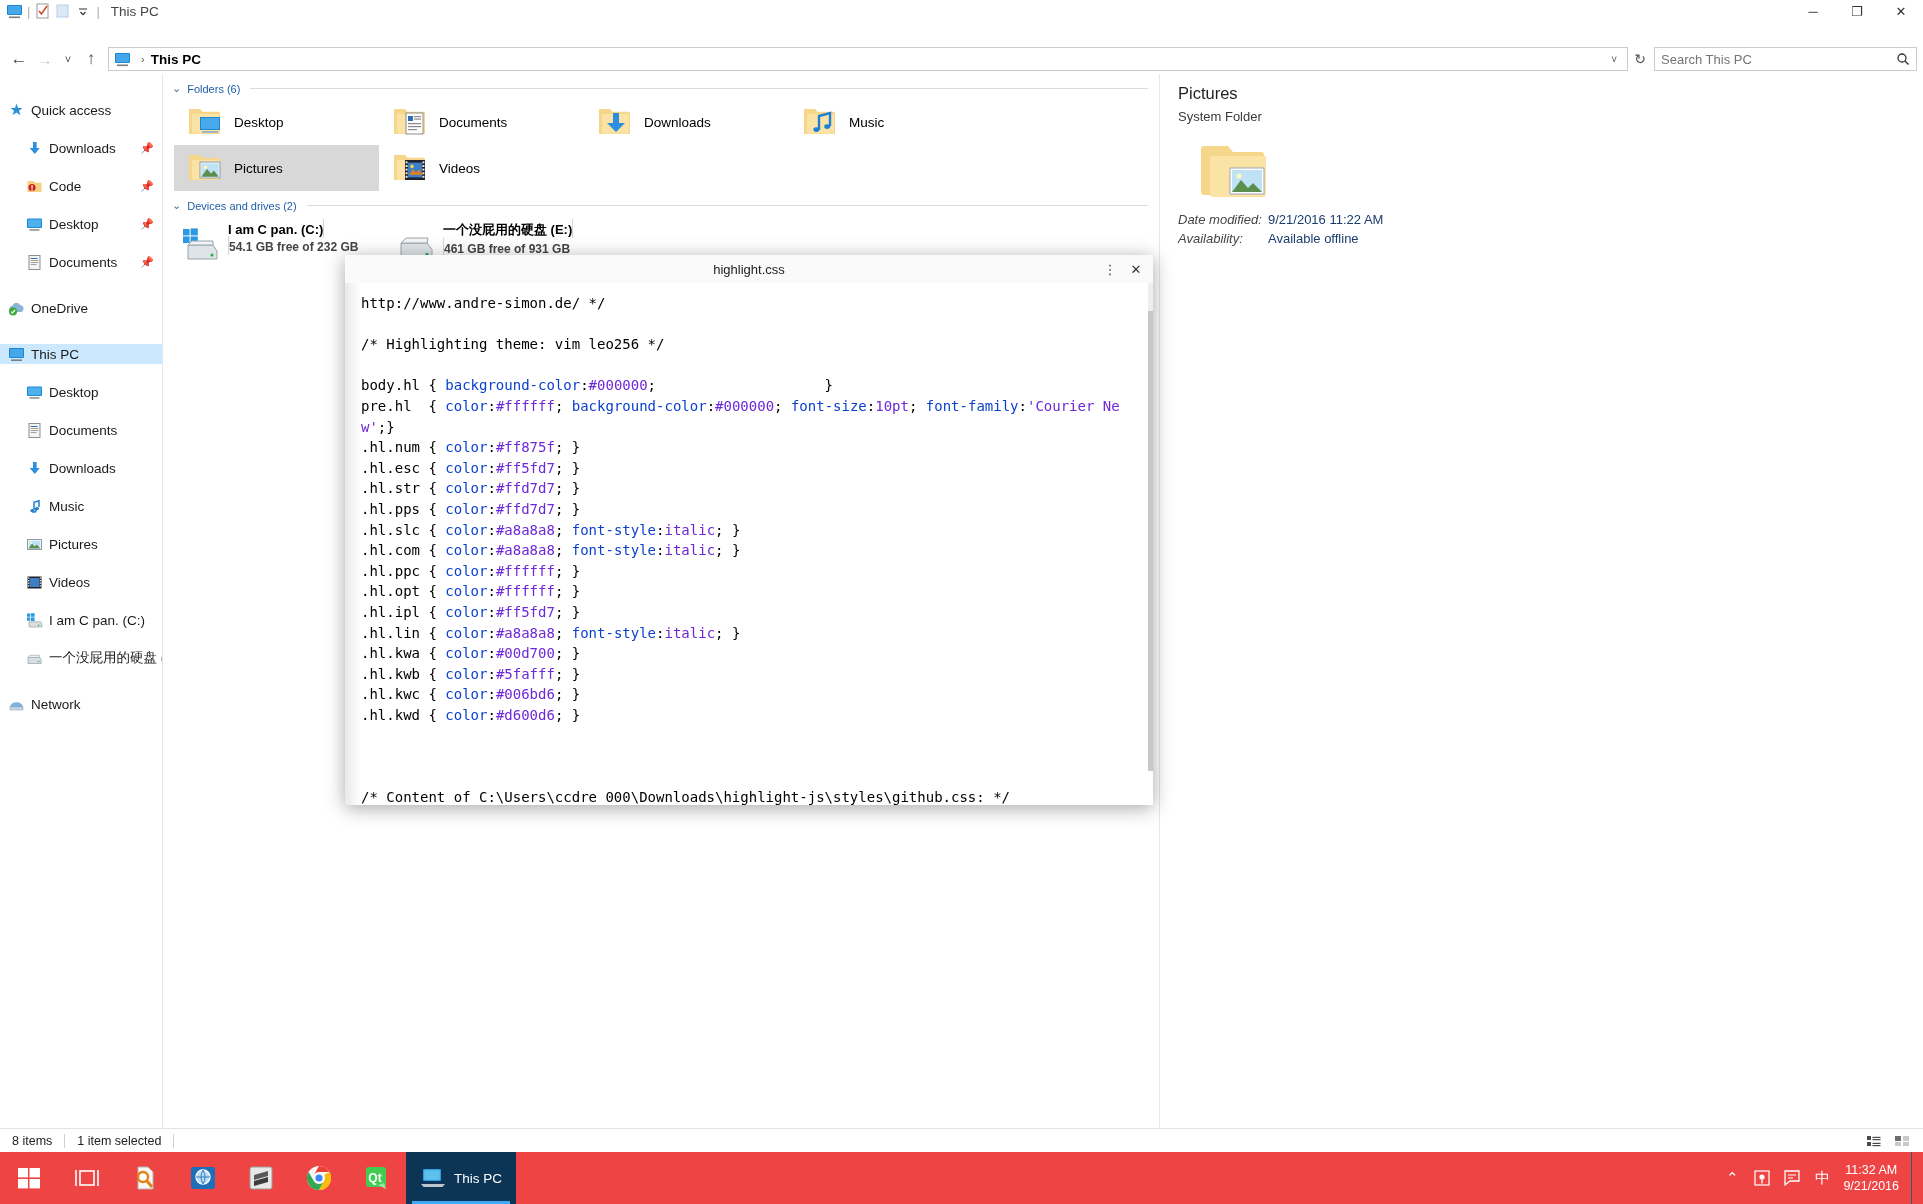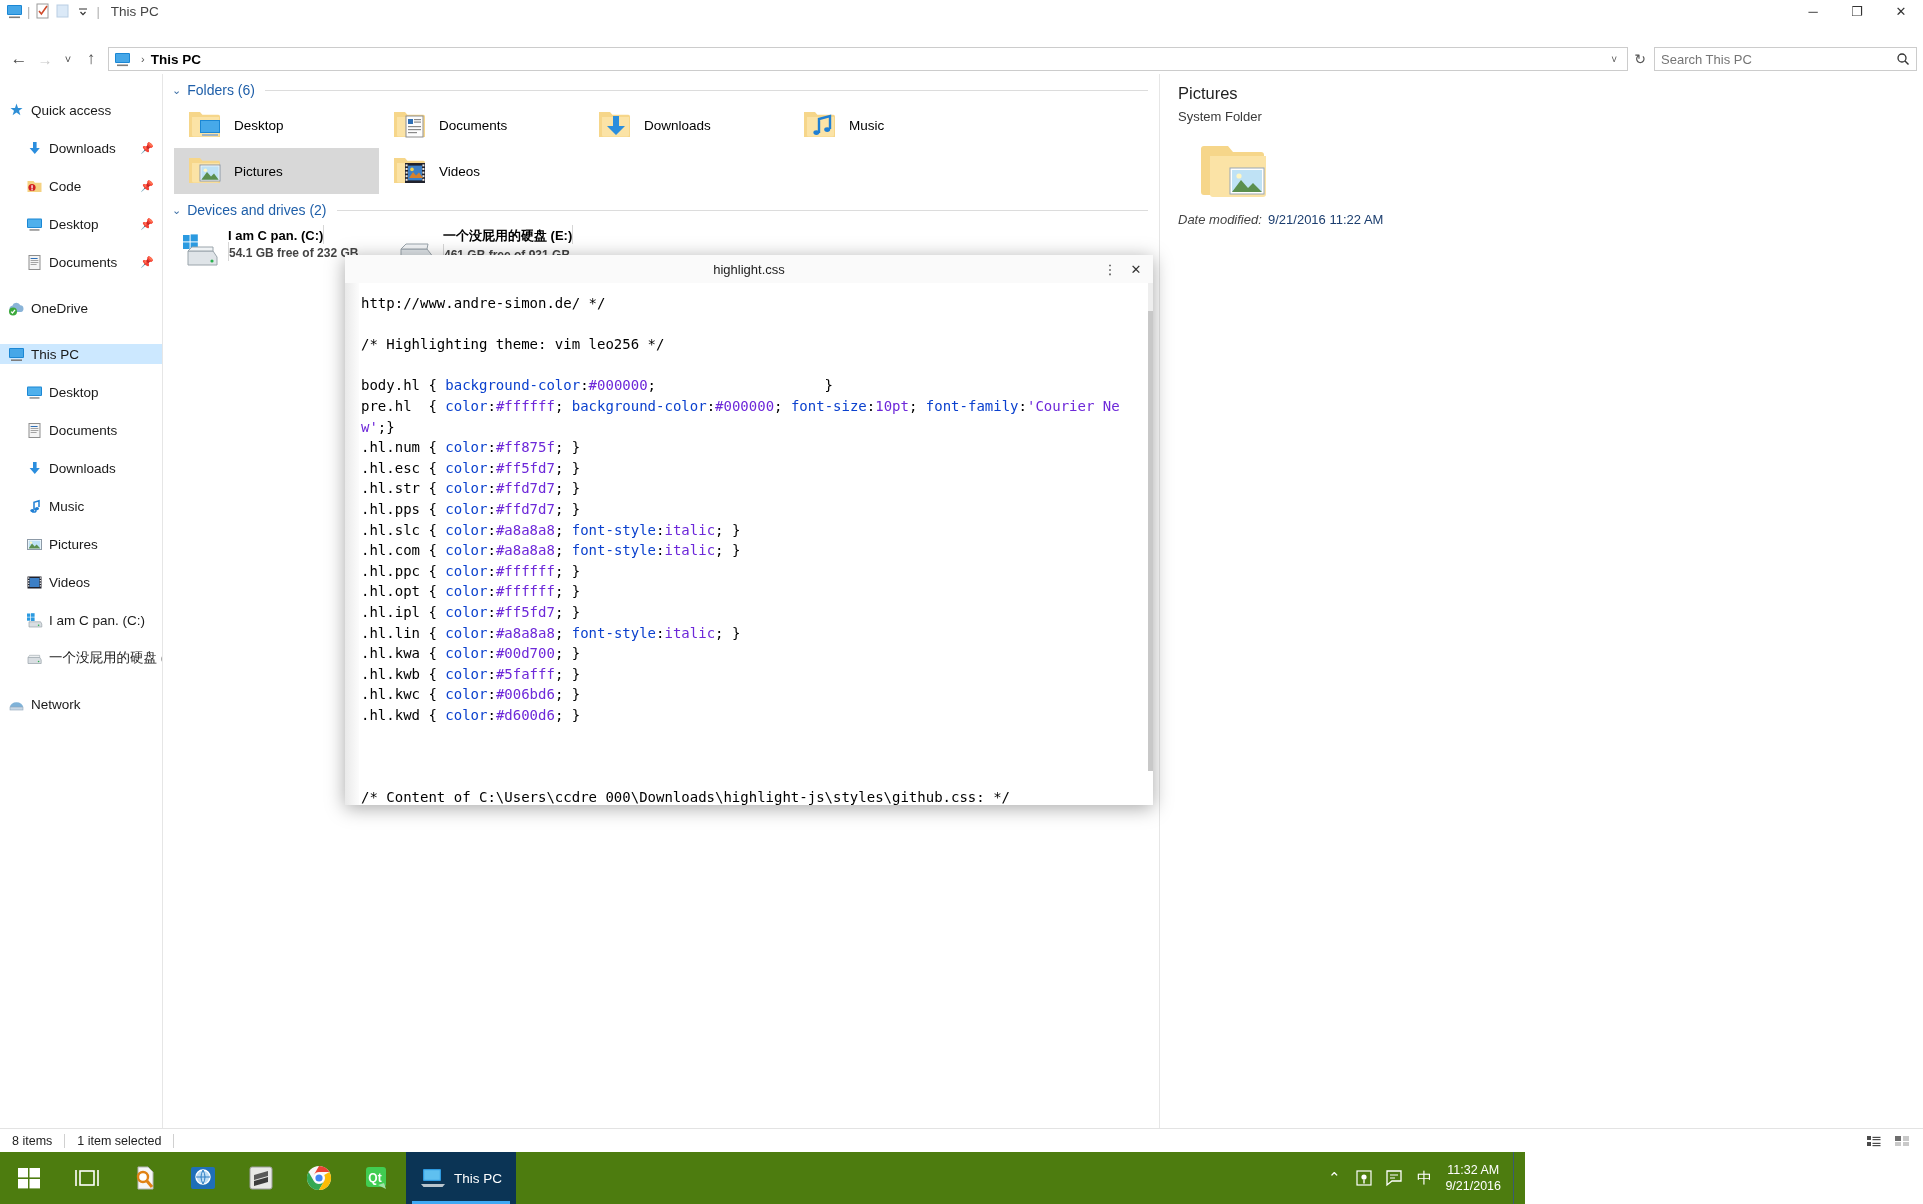--- a/index.html
+++ b/index.html
@@ -73,21 +73,21 @@
   .nav-pin { position:absolute; right:8px; color:#8a8a8a; font-size:11px; }
   .nav-gap { height:8px; }
 
   
   .content {
     position:absolute; left:164px; top:74px; width:994px; height:1078px;
     background:#fff; overflow:hidden;
   }
   .group-head { display:flex; align-items:center; padding:8px 0 4px 8px; }
   .group-caret { color:#3b6ea5; font-size:11px; margin-right:6px; }
-  .group-title { color:#1f5fa9; font-size:14px; white-space:nowrap; }
+  .group-title { color:#1f5fa9; font-size:11px; white-space:nowrap; }
   .group-rule { flex:1; height:1px; background:#dcdcdc; margin-left:10px; margin-right:10px; }
 
   .tiles { display:flex; flex-wrap:wrap; padding-left:10px; }
   .tile {
     width:205px; height:46px; display:flex; align-items:center; padding-left:14px;
   }
   .tile.selected { background:#d8d8d8; }
   .tile-ico { width:34px; height:34px; margin-right:12px; flex:0 0 34px; position:relative; }
   .tile-label { font-size:13.5px; color:#000; }
 
@@ -118,22 +118,22 @@
     background:#fff; border-top:1px solid #e3e3e3; display:flex; align-items:center;
     font-size:12.5px; color:#222;
   }
   .status-item { padding:0 12px; }
   .status-sep { width:1px; height:14px; background:#d0d0d0; }
   .status-views { margin-left:auto; display:flex; align-items:center; padding-right:12px; gap:10px;}
   .view-btn { width:18px;height:16px;display:flex;align-items:center;justify-content:center;}
 
   
   .taskbar {
-    position:absolute; left:0; bottom:0; width:1525px; height:52px;
-    background:#4d7c0f; display:flex; align-items:center;
+    position:absolute; left:0; bottom:0; width:1923px; height:52px;
+    background:#ef4444; display:flex; align-items:center;
   }
   .tb-item { width:58px; height:52px; display:flex; align-items:center; justify-content:center; position:relative;}
   .tb-start { width:58px; }
   .tb-thispc { width:auto; padding:0 14px; display:flex; align-items:center; gap:8px; background:#0b3455; height:52px; position:relative;}
   .tb-thispc::after { content:""; position:absolute; left:6px; right:6px; bottom:0; height:3px; background:#3fa9f5;}
   .tb-thispc-label { color:#fff; font-size:13.5px; }
   .tray { margin-left:auto; display:flex; align-items:center; height:52px; padding-right:4px; }
   .tray-ico { width:30px; height:52px; display:flex; align-items:center; justify-content:center; color:#fff; font-size:15px; }
   .clock { color:#fff; font-size:12.5px; text-align:center; line-height:16px; padding:0 12px 0 6px; }
   .showdesk { width:8px; height:52px; border-left:1px solid #3a5a72; }
@@ -579,20 +579,24 @@
         <rect x="32" y="30" width="30" height="22" fill="#bfe2f5"></rect>
         <path d="M32 52 l9 -12 l7 8 l5 -5 l9 9 z" fill="#5b8f4e"></path>
         <circle cx="39" cy="36" r="2.6" fill="#fff6c2"></circle>
       </svg>
     </div>
     <div id="details-rows">
         <div class="det-row">
           <span class="det-key">Date modified:</span>
           <span class="det-val">9/21/2016 11:22 AM</span>
         </div>
+        <div class="det-row">
+          <span class="det-key">Availability:</span>
+          <span class="det-val">Available offline</span>
+        </div>
       </div>
   </div>
 
   <div class="cssWin">
     <div class="cssWin-title">
       <span>highlight.css</span>
       <div class="cssWin-btns">
         <div class="cssWin-btn">⋮</div>
         <div class="cssWin-btn">✕</div>
       </div>

